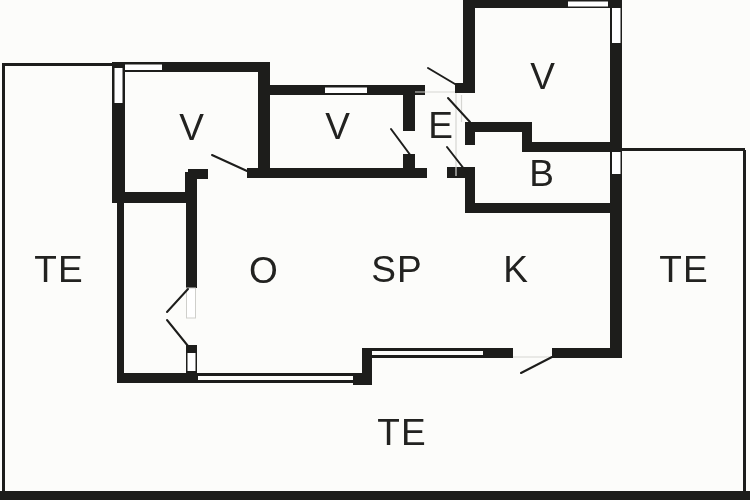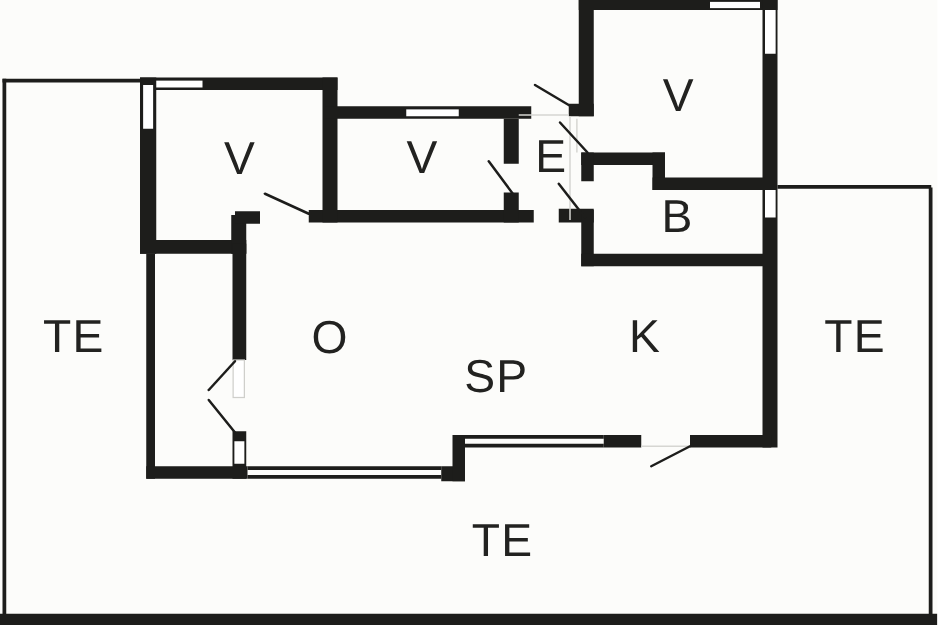--- a/index.html
+++ b/index.html
@@ -110,21 +110,21 @@
       <line x1="448" y1="98" x2="470" y2="122"></line>
       <line x1="447" y1="147" x2="468" y2="174"></line>
       <line x1="188" y1="289" x2="167" y2="312"></line>
       <line x1="167" y1="320" x2="188" y2="346"></line>
       <line x1="552" y1="357" x2="521" y2="373"></line>
     </g>
   </svg>
 
   <div class="room-label" style="left:59px;  top:269px;">TE</div>
   <div class="room-label" style="left:264px; top:270px;">O</div>
-  <div class="room-label" style="left:397px; top:269px;margin-top:32px;">SP</div>
+  <div class="room-label" style="left:397px; top:269px;">SP</div>
   <div class="room-label" style="left:516px; top:269px;">K</div>
   <div class="room-label" style="left:684px; top:269px;">TE</div>
   <div class="room-label" style="left:402px; top:432px;">TE</div>
   <div class="room-label" style="left:192px; top:127px;">V</div>
   <div class="room-label" style="left:338px; top:126px;">V</div>
   <div class="room-label" style="left:543px; top:76px;">V</div>
   <div class="room-label" style="left:441px; top:125px;">E</div>
   <div class="room-label" style="left:542px; top:173px;">B</div>
 
 </div>

